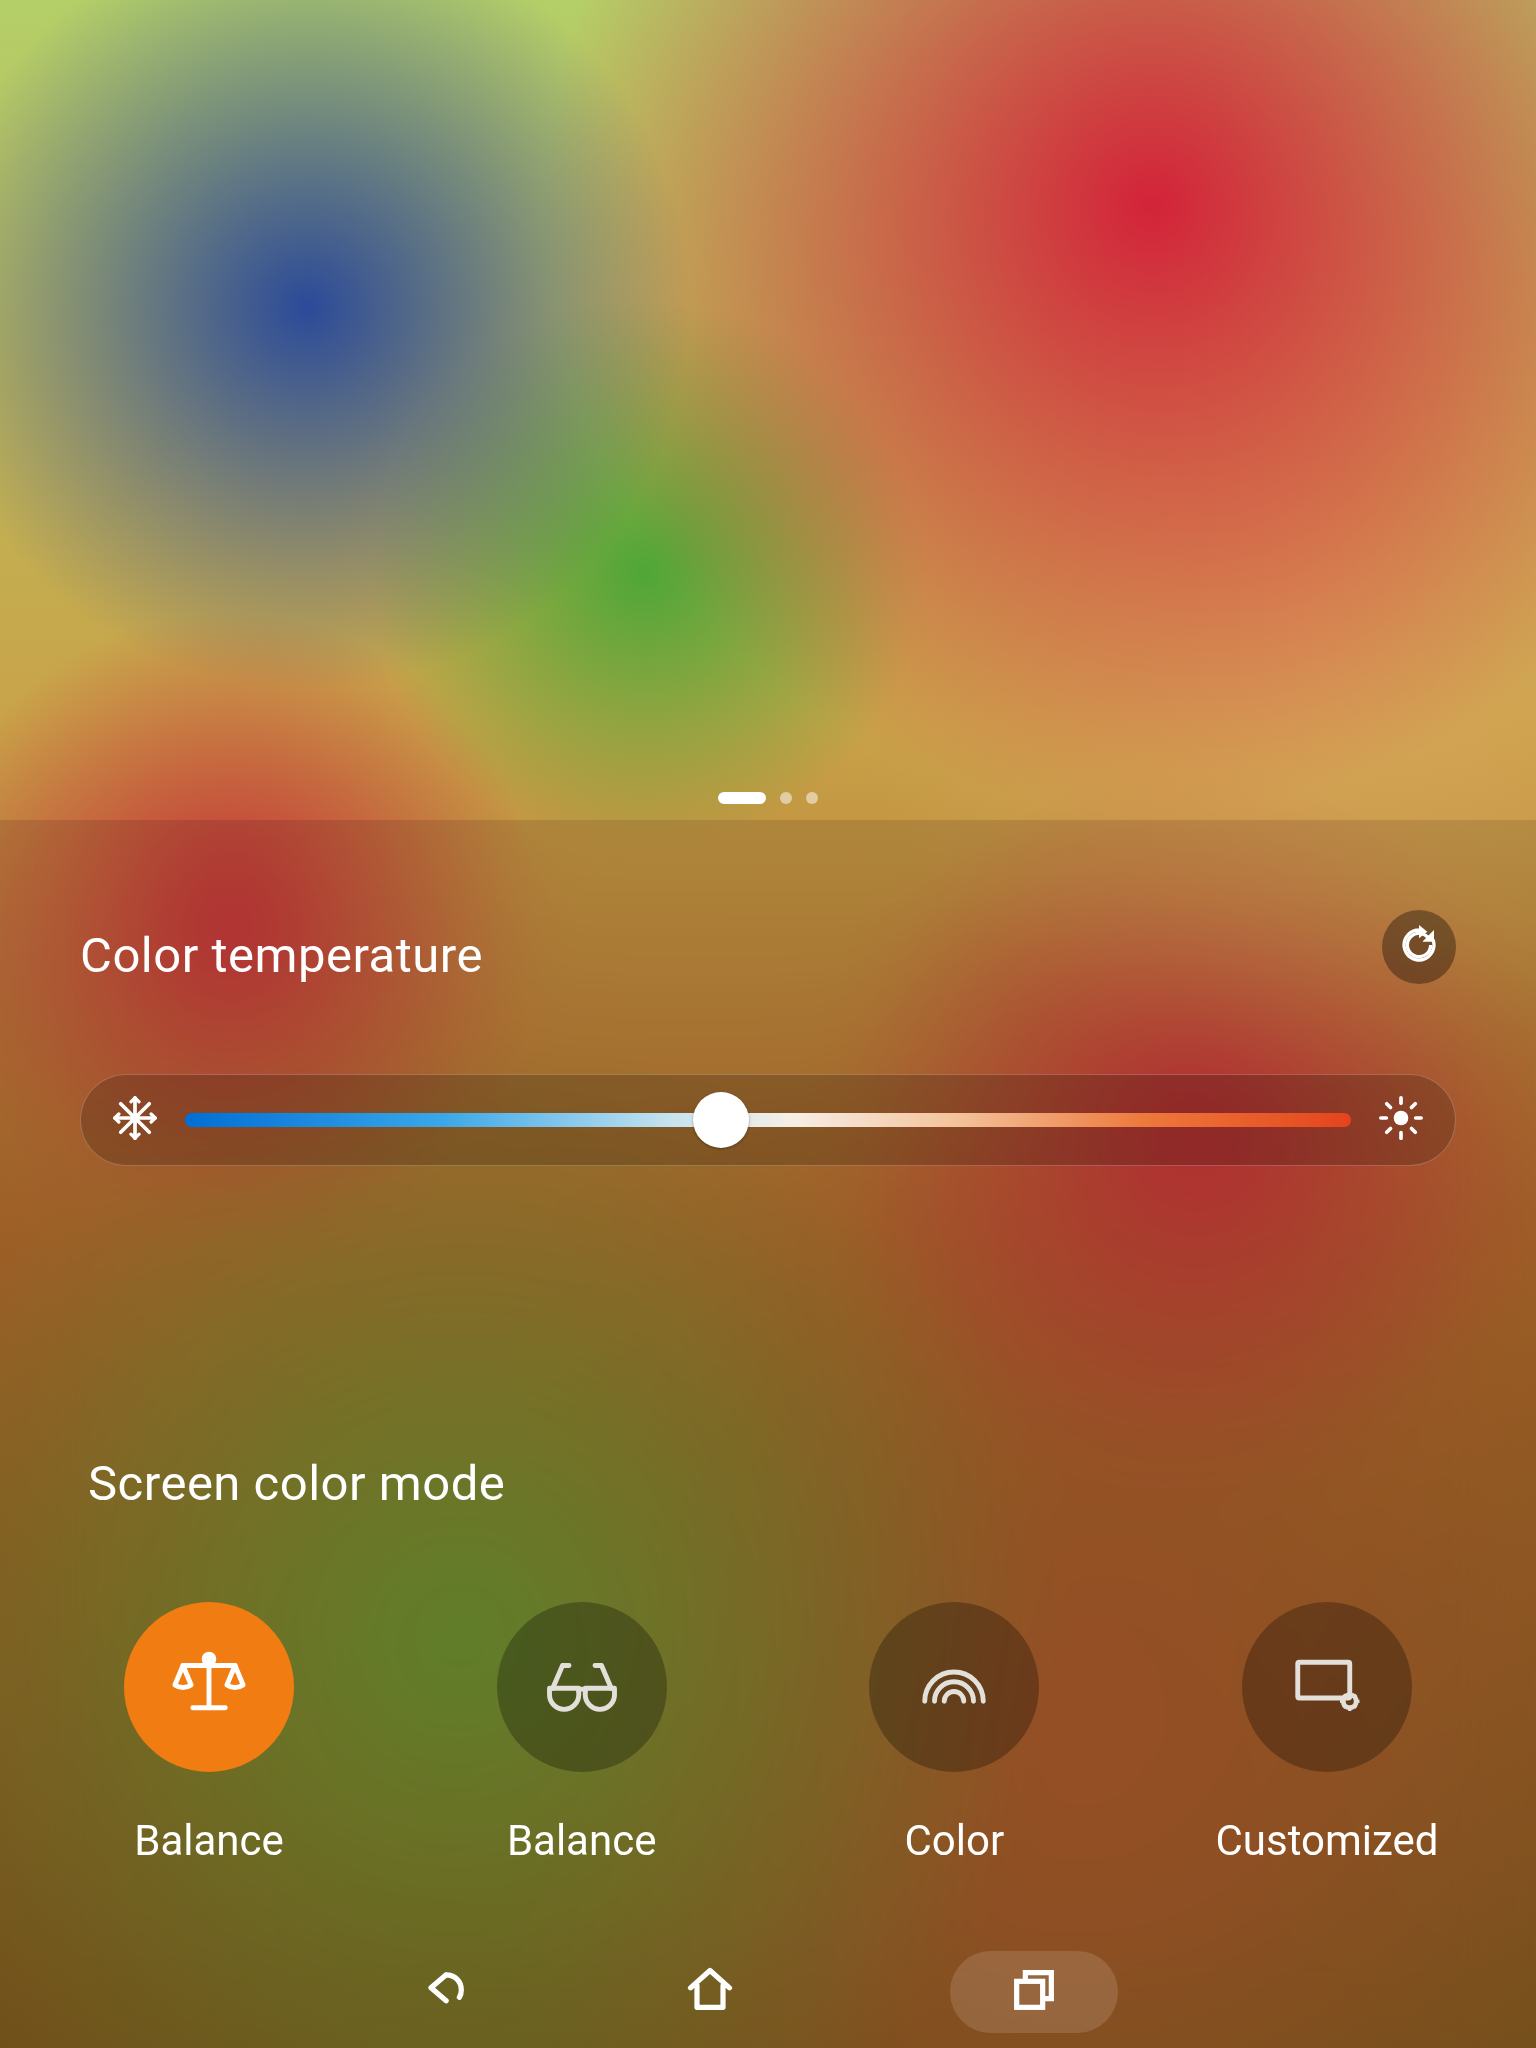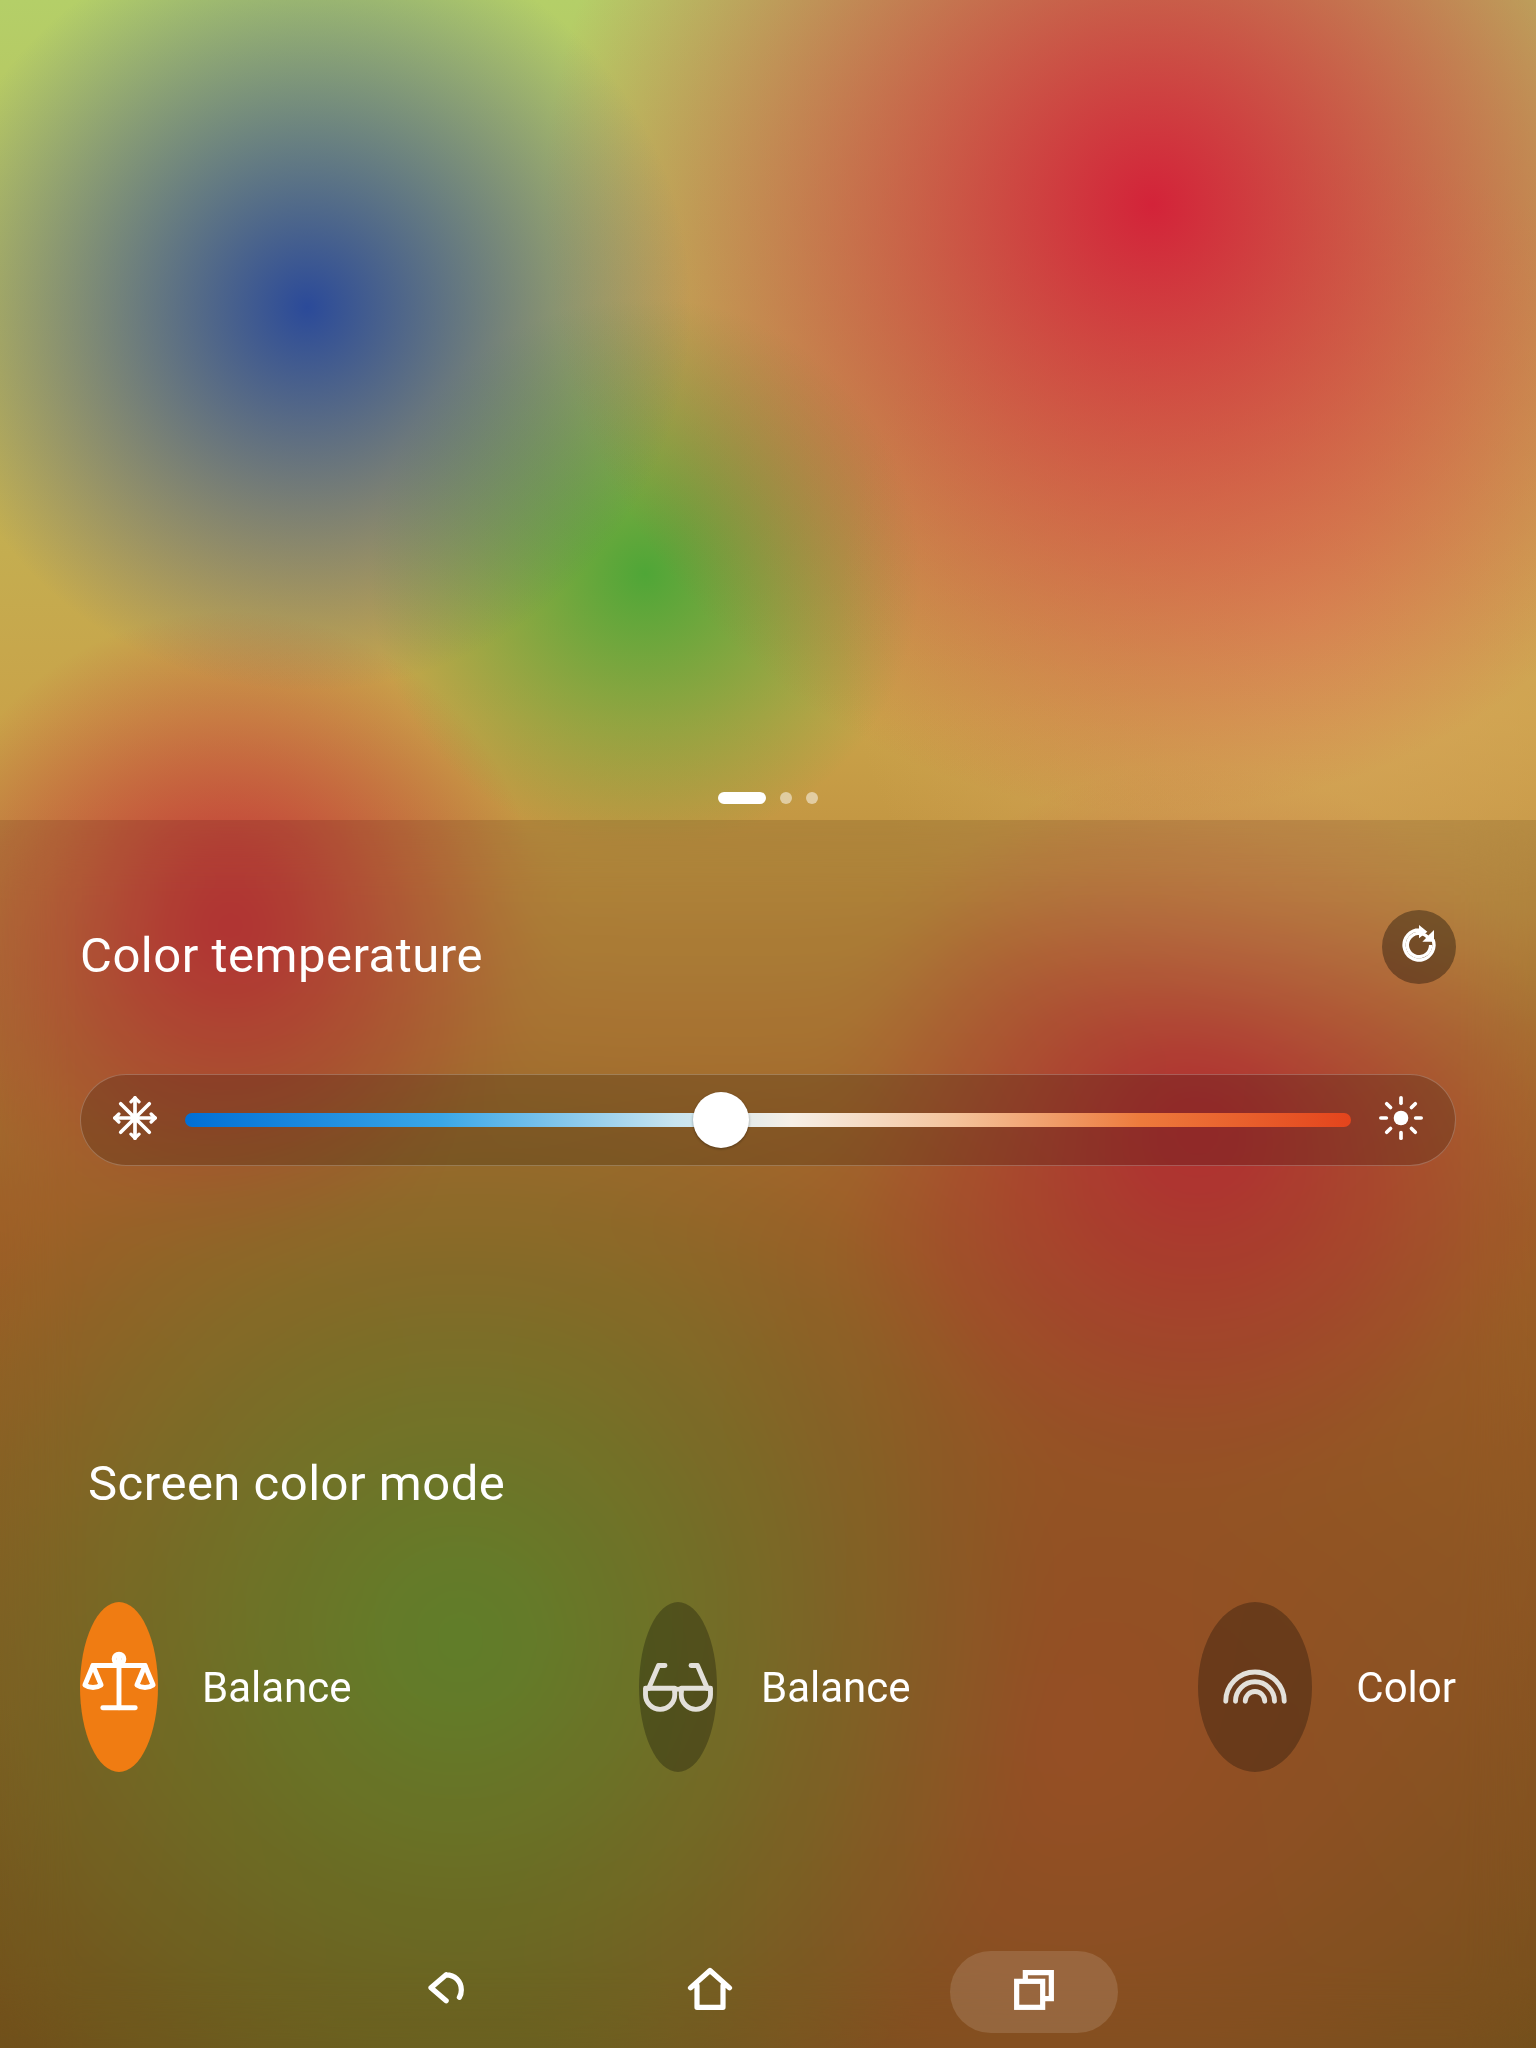--- a/index.html
+++ b/index.html
@@ -142,21 +142,21 @@
   .mode-section { top: 1455px; }
   .mode-section .section-title { margin-bottom: 90px; display:block;margin-left:8px; }
   .modes {
     display: flex;
     justify-content: space-between;
     padding: 0 0px;
   }
   .mode {
     width: 258px;
     display: flex;
-    flex-direction: row;
+    flex-direction: column;
     align-items: center;
     gap: 44px;
   }
   .mode-circle {
     width: 170px; height: 170px;
     border-radius: 50%;
     background: rgba(0,0,0,0.28);
     display: flex;
     align-items: center;
     justify-content: center;
@@ -292,20 +292,32 @@
           <svg viewBox="0 0 48 48" fill="none" stroke-width="3" stroke-linecap="round">
             <path d="M6 34a18 18 0 0 1 36 0"></path>
             <path d="M12 34a12 12 0 0 1 24 0"></path>
             <path d="M18 34a6 6 0 0 1 12 0"></path>
           </svg>
         </span>
       </div>
       <div class="mode-label">Color</div>
     </div>
 
+    <div class="mode">
+      <div class="mode-circle">
+        <span>
+          <svg viewBox="0 0 48 48" fill="none" stroke-width="3" stroke-linejoin="round">
+            <rect x="6" y="10" width="32" height="22" rx="1"></rect>
+            <circle cx="38" cy="34" r="4"></circle>
+            <path d="M38 28v2M38 38v2M32 34h2M42 34h2M34 30l1.4 1.4M40.6 36.6L42 38M34 38l1.4-1.4M40.6 31.4L42 30" stroke-width="2"></path>
+          </svg>
+        </span>
+      </div>
+      <div class="mode-label">Customized</div>
+    </div>
   </div>
 </div>
 
 <div class="navbar">
   <div class="nav-btn">
     <span>
       <svg viewBox="0 0 24 24">
           <path d="M13 5c4 0 7 3 7 7 0 1.2-.3 2.4-.9 3.4M13 5l-7 6 7 6" stroke-linecap="round" stroke-linejoin="round"></path>
         </svg>
     </span>

